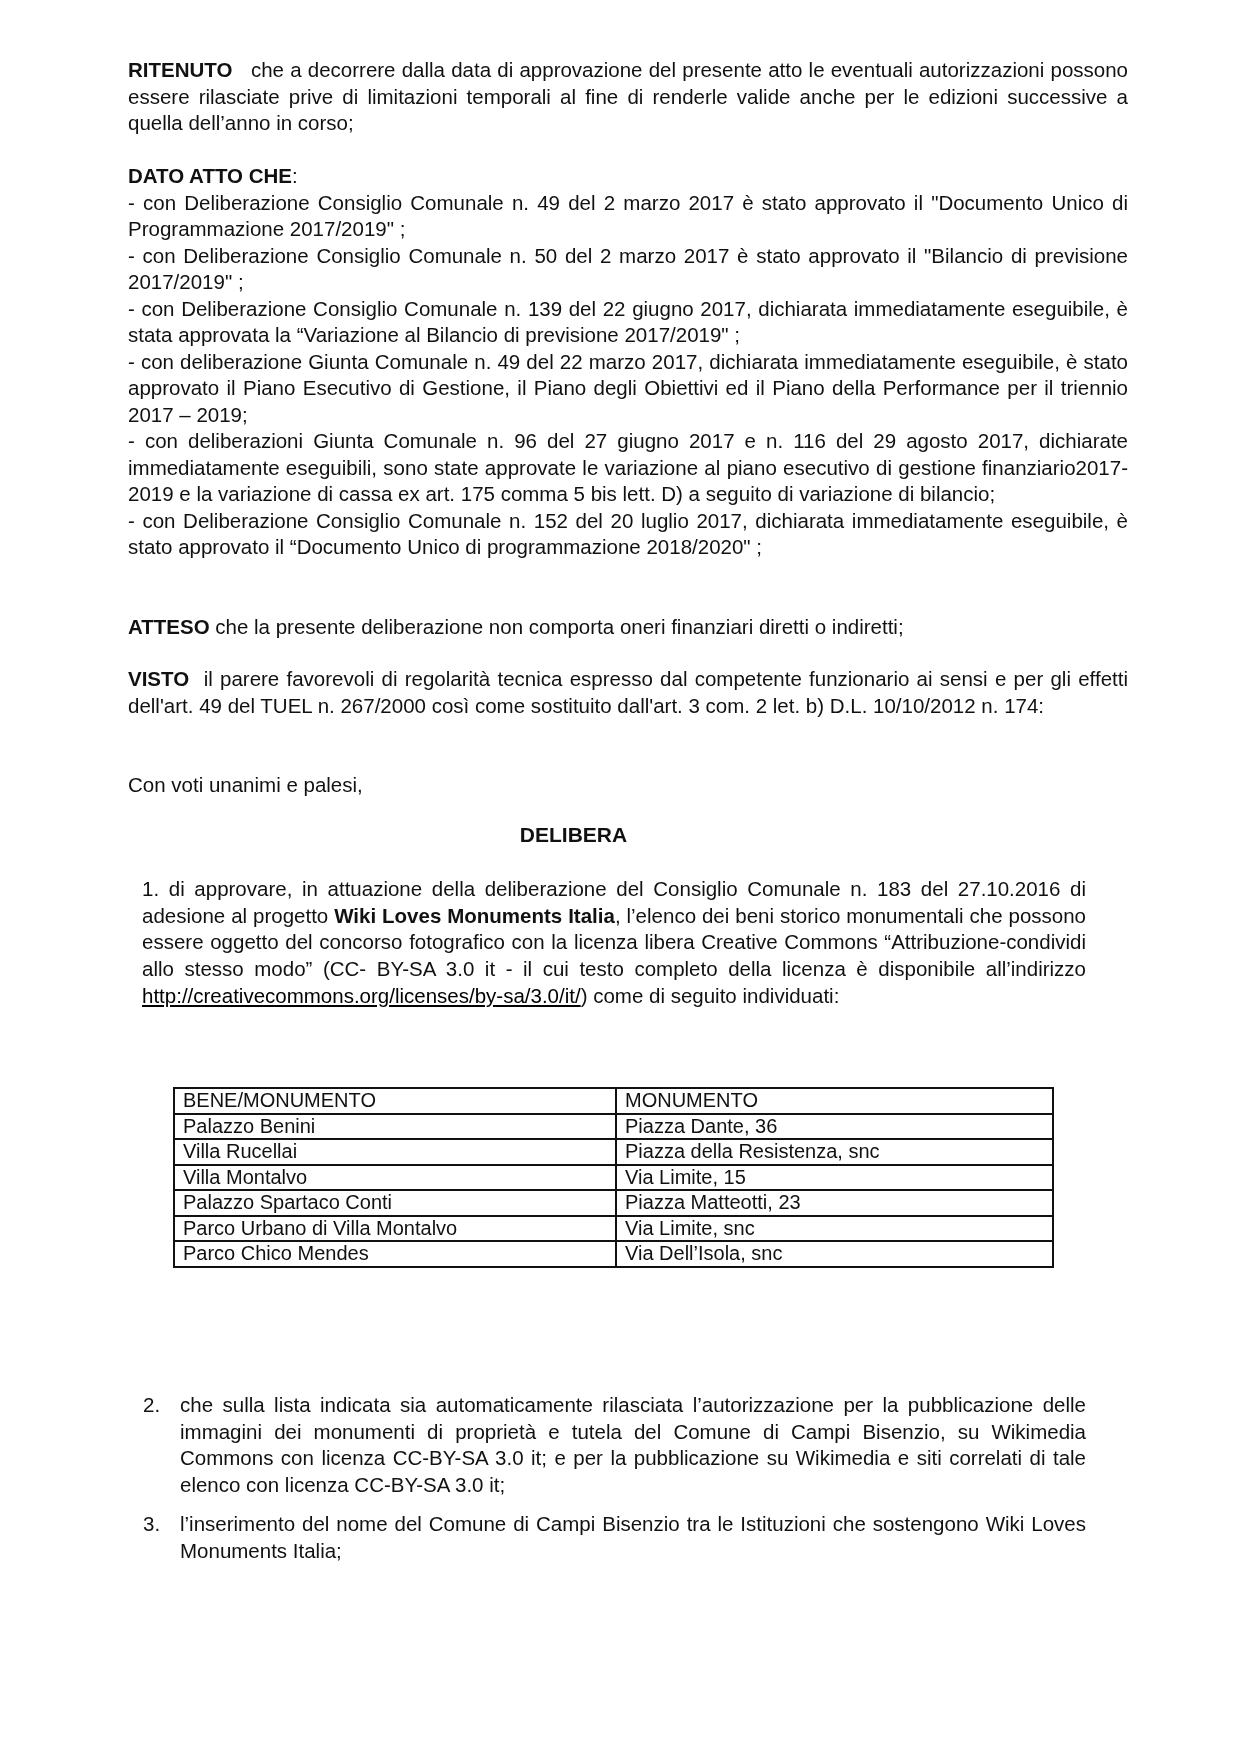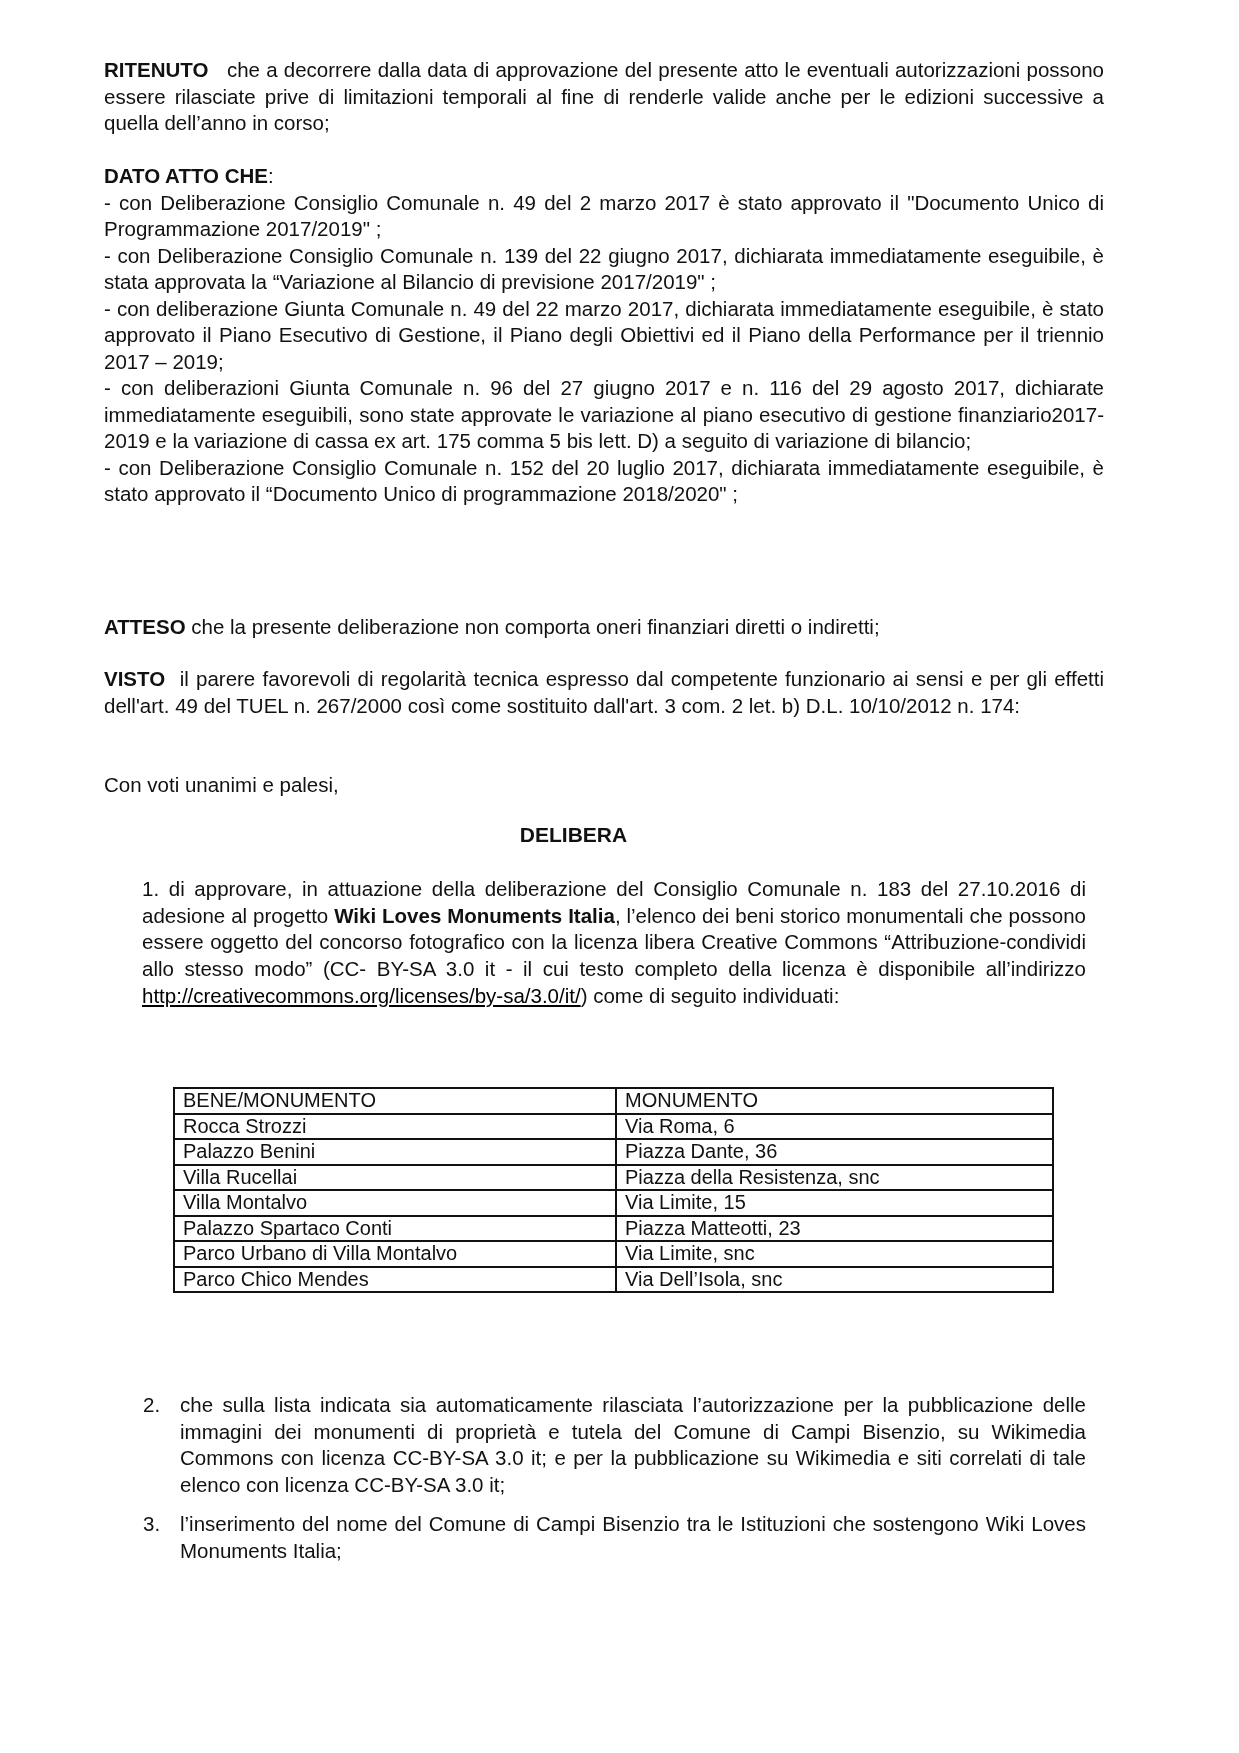--- a/index.html
+++ b/index.html
@@ -1,19 +1,19 @@
 <!DOCTYPE html>
 <html><head>
 <meta charset="utf-8">
 <style>
   html, body { margin: 0; padding: 0; background: #ffffff; }
   body { width: 1239px; height: 1753px; position: relative; overflow: hidden;
          font-family: "Liberation Sans", sans-serif; color: #111111; }
   .page { position: absolute; left: 0; top: 0; width: 1239px; height: 1753px; background: #fff; }
-  .block { position: absolute; left: 104px; width: 1000px; font-size: 20.5px; line-height: 26.5px;
+  .block { position: absolute; left: 128px; width: 1000px; font-size: 20.5px; line-height: 26.5px;
            text-align: justify; }
   .block p { margin: 0; }
   .b { font-weight: bold; }
   .title { position: absolute; left: 0; width: 1147px; top: 822px; text-align: center;
            font-weight: bold; font-size: 21px; line-height: 26px; }
   .title span { margin-left: 0px; }
   .item { position: absolute; font-size: 20.5px; line-height: 26.7px; text-align: justify; }
   .item .num { position: absolute; left: 0; top: 0; }
   .link { text-decoration: underline; color: #000000; }
   table.mon { position: absolute; left: 173px; top: 1087px; width: 881px; border-collapse: collapse;
@@ -27,20 +27,21 @@
 
 <div class="page">
 
   <div class="block" style="top:57px;">
     <p><span class="b">RITENUTO</span>&nbsp;&nbsp; <span>che a decorrere dalla data di approvazione del presente atto le eventuali autorizzazioni possono essere rilasciate prive di limitazioni temporali al fine di renderle valide anche per le edizioni successive a quella dell’anno in corso;</span></p>
   </div>
 
   <div class="block" style="top:163px;">
     <p><span class="b">DATO ATTO CHE</span><span>:</span></p>
     <p>- con Deliberazione Consiglio Comunale n. 49 del 2 marzo 2017 è stato approvato il "Documento Unico di Programmazione 2017/2019" ;</p>
+    <p>- con Deliberazione Consiglio Comunale n. 50 del 2 marzo 2017 è stato approvato il "Bilancio di previsione 2017/2019" ;</p>
     <p>- con Deliberazione Consiglio Comunale n. 139 del 22 giugno 2017, dichiarata immediatamente eseguibile, è stata approvata la “Variazione al Bilancio di previsione 2017/2019" ;</p>
     <p>- con deliberazione Giunta Comunale n. 49 del 22 marzo 2017, dichiarata immediatamente eseguibile, è stato approvato il Piano Esecutivo di Gestione, il Piano degli Obiettivi ed il Piano della Performance per il triennio 2017 – 2019;</p>
     <p>- con deliberazioni Giunta Comunale n. 96 del 27 giugno 2017 e n. 116 del 29 agosto 2017, dichiarate immediatamente eseguibili, sono state approvate le variazione al piano esecutivo di gestione finanziario2017-2019 e la variazione di cassa ex art. 175 comma 5 bis lett. D) a seguito di variazione di bilancio;</p>
     <p>- con Deliberazione Consiglio Comunale n. 152 del 20 luglio 2017, dichiarata immediatamente eseguibile, è stato approvato il “Documento Unico di programmazione 2018/2020" ;</p>
   </div>
 
   <div class="block" style="top:614px;">
     <p><span class="b">ATTESO</span><span> che la presente deliberazione non comporta oneri finanziari diretti o indiretti;</span></p>
   </div>
 
@@ -59,24 +60,20 @@
   <div class="item" style="left:142px; top:876px; width:944px;">
     <span>1.</span>
     <span>di approvare, in attuazione della deliberazione del Consiglio Comunale n. 183 del 27.10.2016 di adesione al progetto </span><span class="b">Wiki Loves Monuments Italia</span><span>, l’elenco dei beni storico monumentali che possono essere oggetto del concorso fotografico con la licenza libera Creative Commons “Attribuzione-condividi allo stesso modo” (CC- BY-SA 3.0 it - il cui testo completo della licenza è disponibile all’indirizzo </span><a class="link">http://creativecommons.org/licenses/by-sa/3.0/it/</a><span>) come di seguito individuati:</span>
   </div>
 
   <table class="mon">
     <tbody>
         <tr>
       <td class="c1">BENE/MONUMENTO</td>
       <td>MONUMENTO</td>
-    </tr>
-    <tr>
-      <td class="c1">Rocca Strozzi</td>
-      <td>Via Roma, 6</td>
     </tr>
     <tr>
       <td class="c1">Palazzo Benini</td>
       <td>Piazza Dante, 36</td>
     </tr>
     <tr>
       <td class="c1">Villa Rucellai</td>
       <td>Piazza della Resistenza, snc</td>
     </tr>
     <tr>

